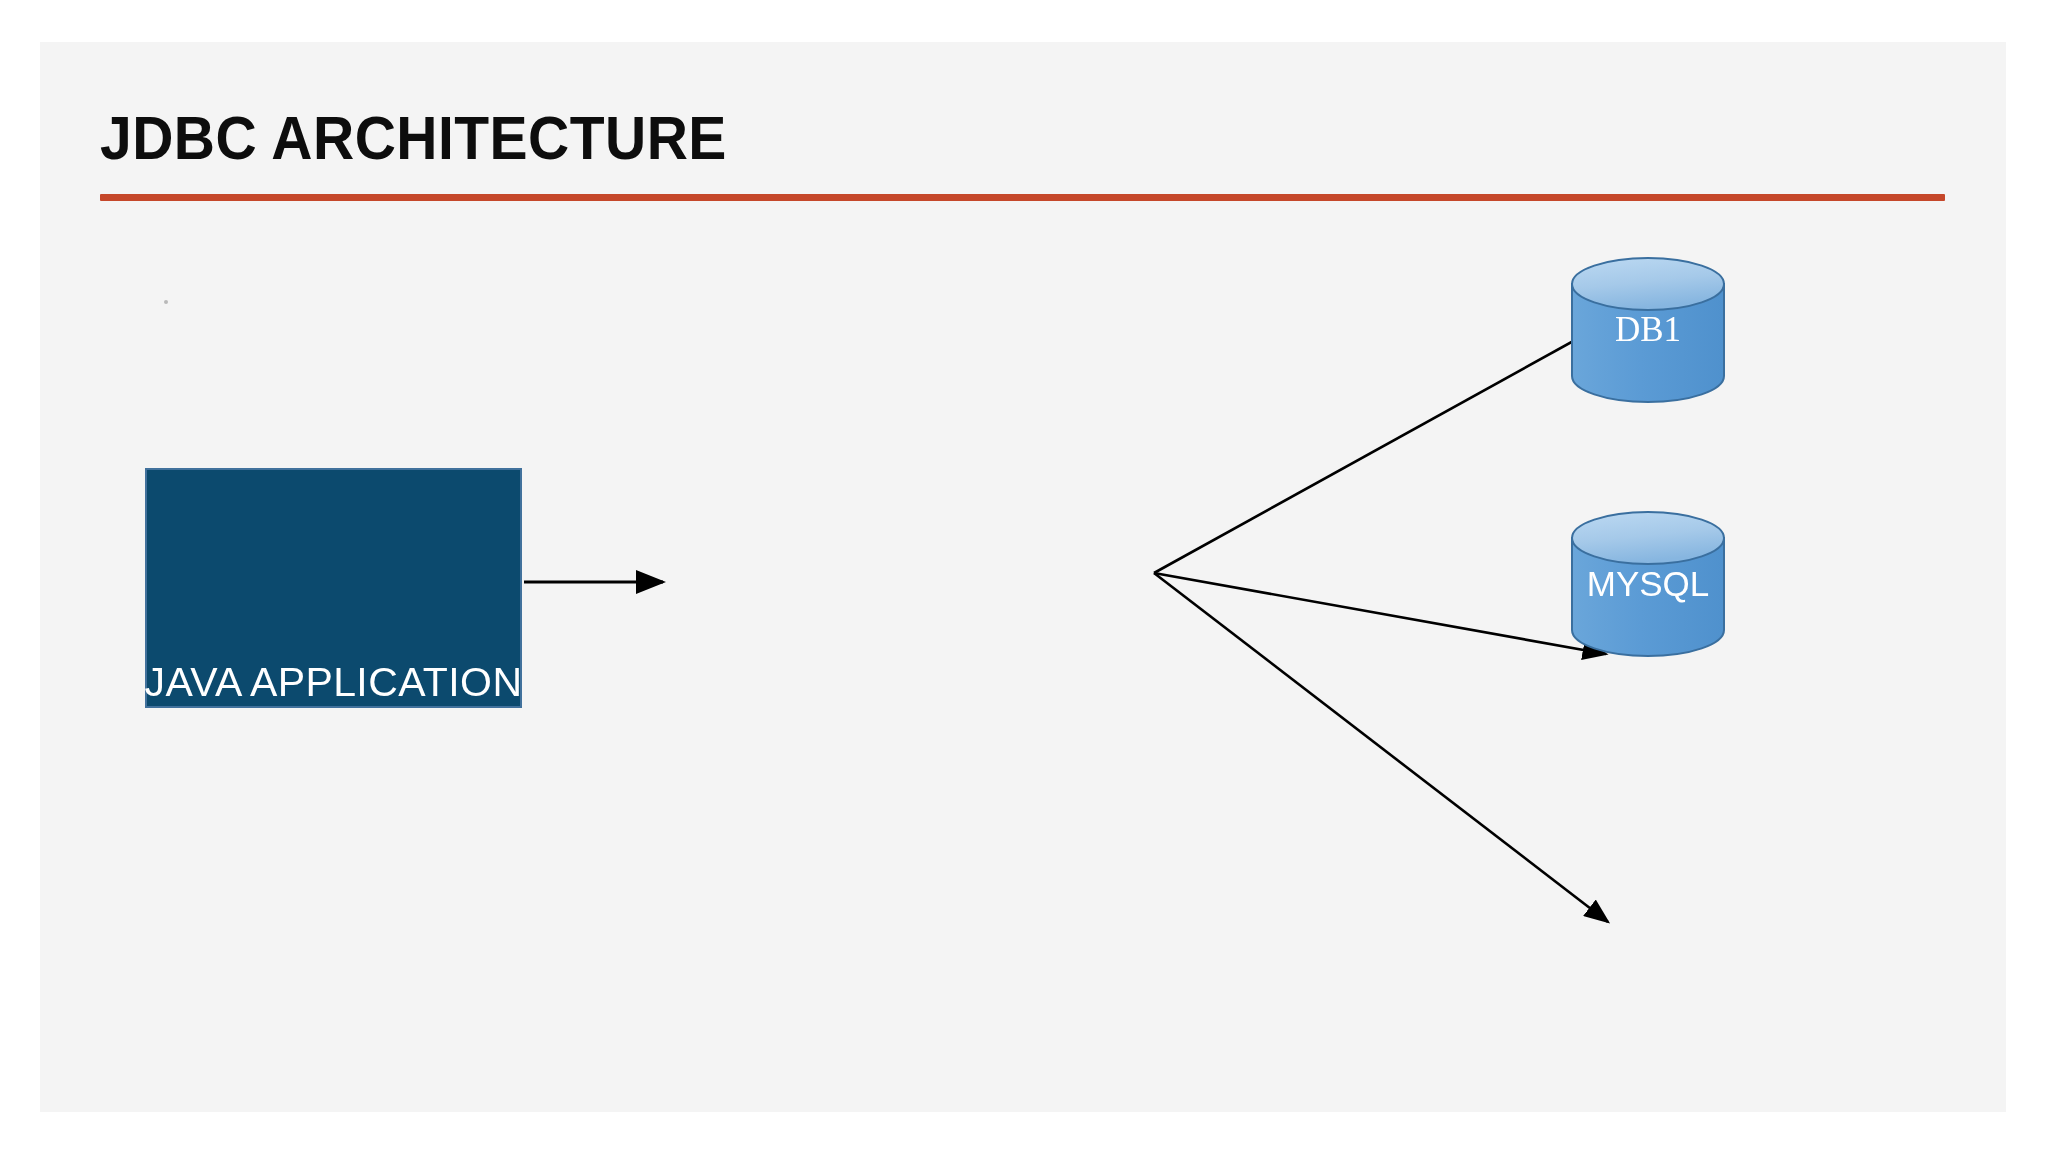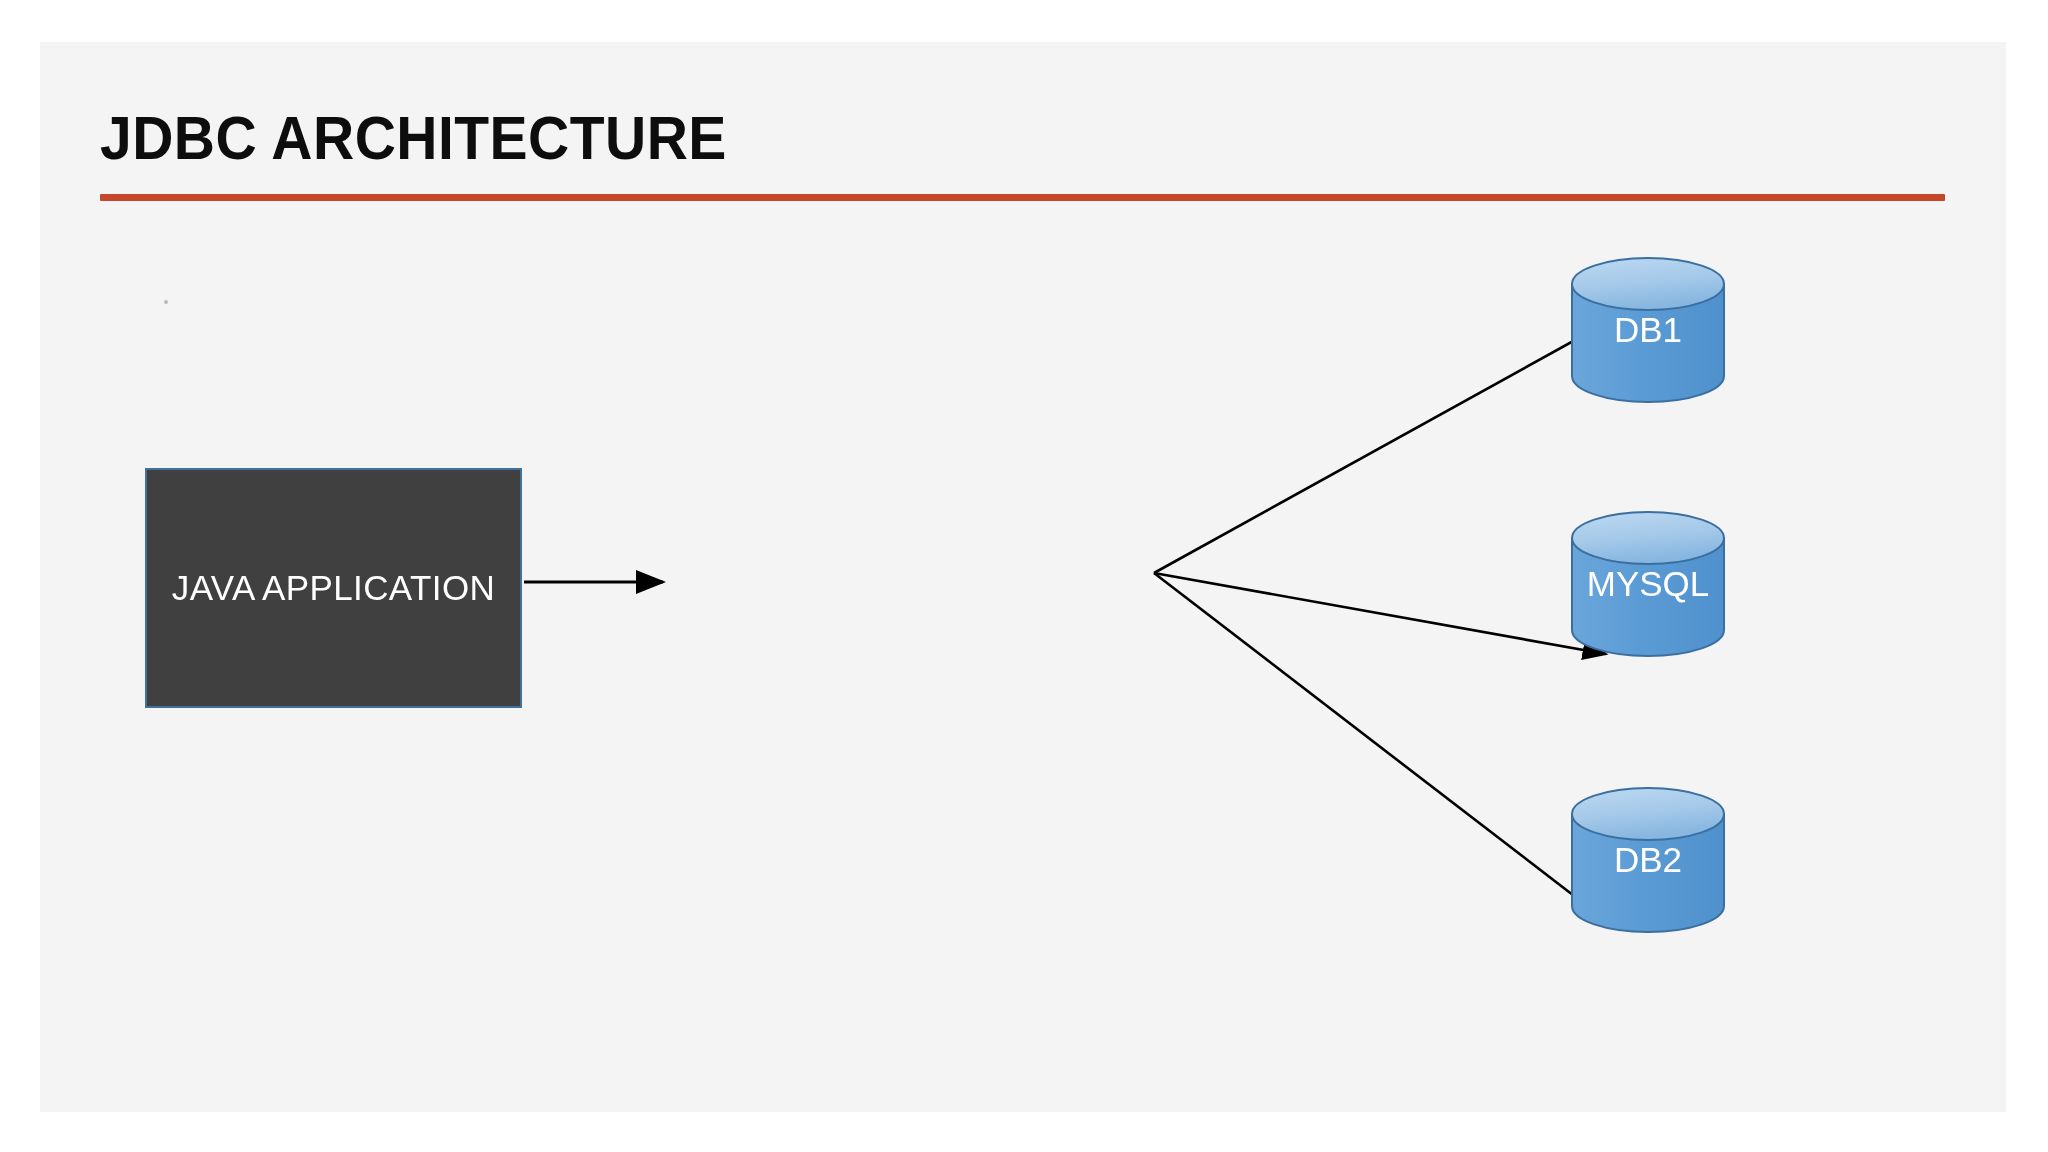--- a/index.html
+++ b/index.html
@@ -51,28 +51,28 @@
   #canvas {
     position: absolute;
     left: 0;
     top: 0;
     width: 1966px;
     height: 1070px;
   }
 
   .node-box {
     position: absolute;
-    background: #404040;
+    background: #0c4a6e;
     border: 2px solid #41719c;
     box-sizing: border-box;
     display: flex;
-    align-items: center;
+    align-items: flex-end;
     justify-content: center;
     color: #ffffff;
-    font-size: 35px;
+    font-size: 41px;
     font-weight: 300;
     letter-spacing: 0.4px;
     white-space: nowrap;
   }
 
   #box-java {
     left: 105px;
     top: 426px;
     width: 377px;
     height: 240px;
@@ -95,21 +95,21 @@
     left: 50%;
     top: 50%;
     transform: translate(-50%, -50%);
     color: #ffffff;
     font-size: 35px;
     font-weight: 300;
     white-space: nowrap;
     pointer-events: none;
   }
 
-  #cyl-db1   { left: 1530px; top: 214px; }
+  #cyl-db1   { left: 1530px; top: 214px; font-family: Liberation Serif, serif; }
   #cyl-mysql { left: 1530px; top: 468px; }
   #cyl-db2   { left: 1530px; top: 744px; }
 
   #dot-artifact {
     position: absolute;
     left: 124px;
     top: 258px;
     width: 4px;
     height: 4px;
     background: #b9b9b9;
@@ -166,21 +166,14 @@
   </div>
 
   <div class="cylinder" id="cyl-mysql">
     <svg viewBox="0 0 156 148" width="156" height="148">
       <path d="M2,28 L2,120 A76,26 0 0 0 154,120 L154,28 Z" fill="url(#cylBodyGrad)" stroke="#3a6f9f" stroke-width="2"></path>
       <ellipse cx="78" cy="28" rx="76" ry="26" fill="url(#cylTopGrad)" stroke="#3a6f9f" stroke-width="2"></ellipse>
     </svg>
     <span class="cyl-label">MYSQL</span>
   </div>
 
-  <div class="cylinder" id="cyl-db2">
-    <svg viewBox="0 0 156 148" width="156" height="148">
-      <path d="M2,28 L2,120 A76,26 0 0 0 154,120 L154,28 Z" fill="url(#cylBodyGrad)" stroke="#3a6f9f" stroke-width="2"></path>
-      <ellipse cx="78" cy="28" rx="76" ry="26" fill="url(#cylTopGrad)" stroke="#3a6f9f" stroke-width="2"></ellipse>
-    </svg>
-    <span class="cyl-label">DB2</span>
-  </div>
 
 </div>
 
 </body></html>

